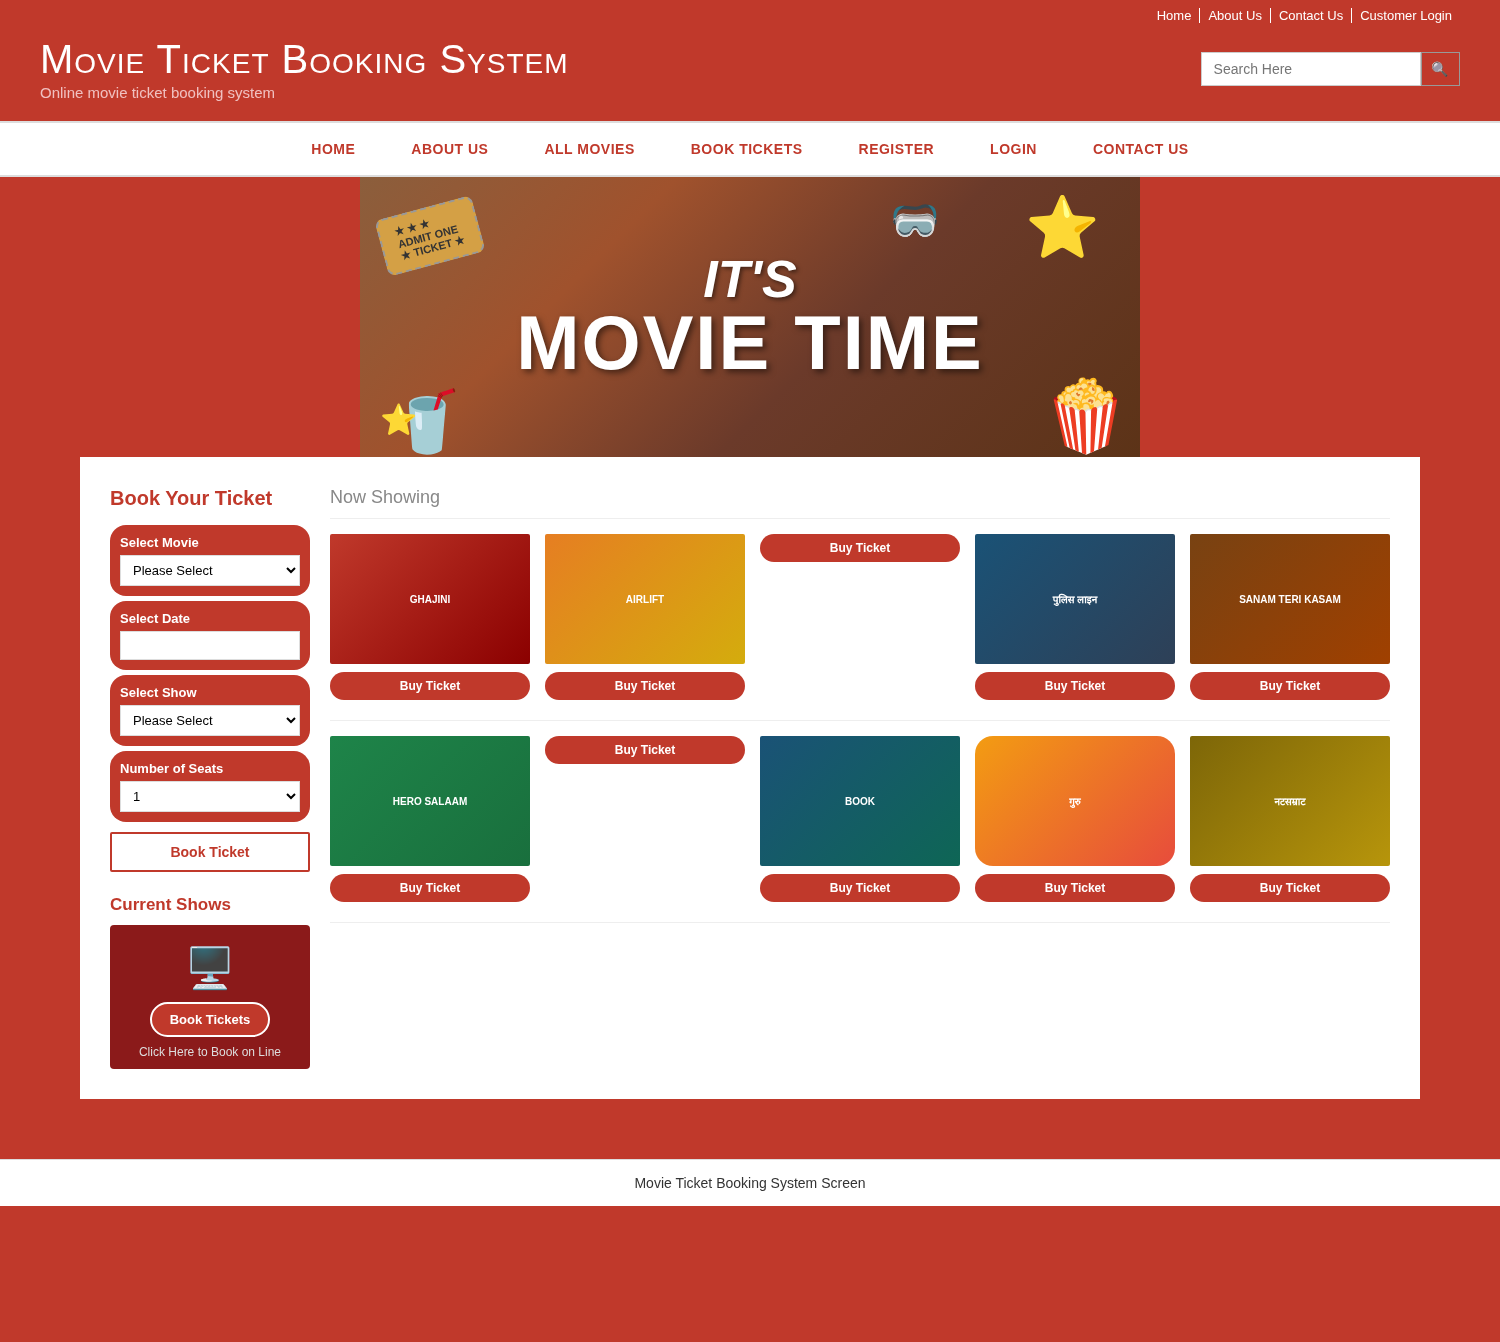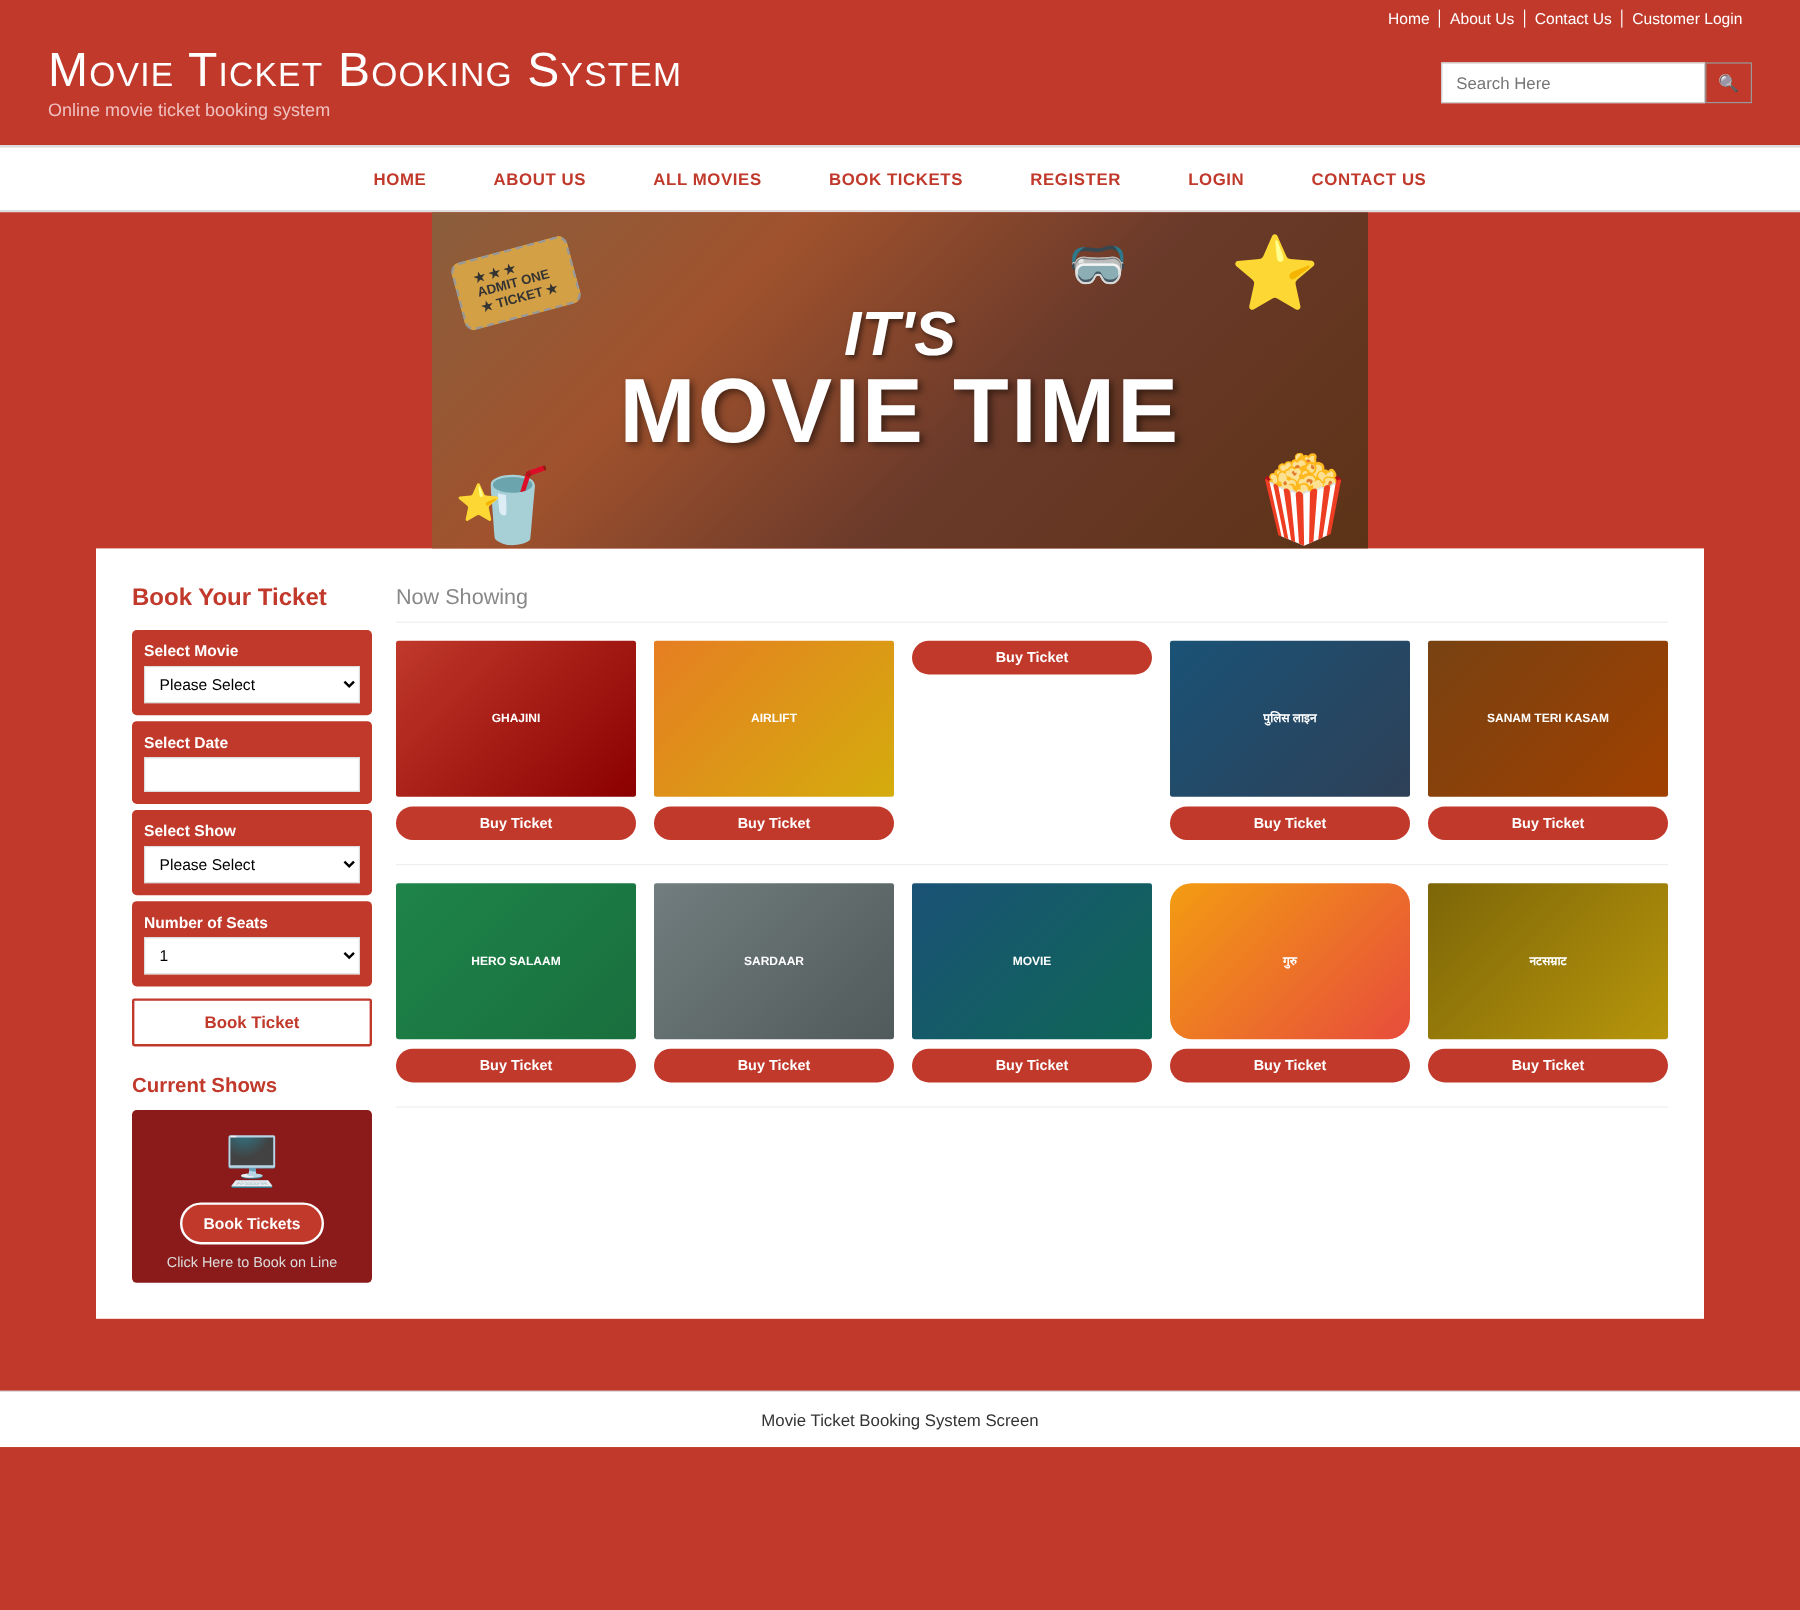--- a/index.html
+++ b/index.html
@@ -188,21 +188,21 @@
     }
     .sidebar h2 {
       color: #c0392b;
       font-size: 20px;
       font-weight: bold;
       margin-bottom: 15px;
     }
     .form-section {
       background: #c0392b;
       padding: 10px;
-      border-radius: 4px;
+      border-radius: 16px;
       margin-bottom: 5px;
     }
     .form-section label {
       color: white;
       font-size: 13px;
       font-weight: bold;
       display: block;
       margin-bottom: 5px;
     }
     .form-section select,
@@ -490,28 +490,25 @@
       <hr class="section-divider">
 
       <div class="movies-grid">
         <div class="movie-card">
           <div class="movie-poster poster-6">
             <div class="movie-poster-text">HERO SALAAM</div>
           </div>
           <button class="buy-ticket-btn">Buy Ticket</button>
         </div>
         <div class="movie-card">
-          <div class="movie-poster poster-7">
-            <div class="movie-poster-text">SARDAAR</div>
-          </div>
           <button class="buy-ticket-btn">Buy Ticket</button>
         </div>
         <div class="movie-card">
           <div class="movie-poster poster-8">
-            <div class="movie-poster-text">MOVIE</div>
+            <div class="movie-poster-text">BOOK</div>
           </div>
           <button class="buy-ticket-btn">Buy Ticket</button>
         </div>
         <div class="movie-card">
           <div class="movie-poster poster-9">
             <div class="movie-poster-text">गुरु</div>
           </div>
           <button class="buy-ticket-btn">Buy Ticket</button>
         </div>
         <div class="movie-card">

